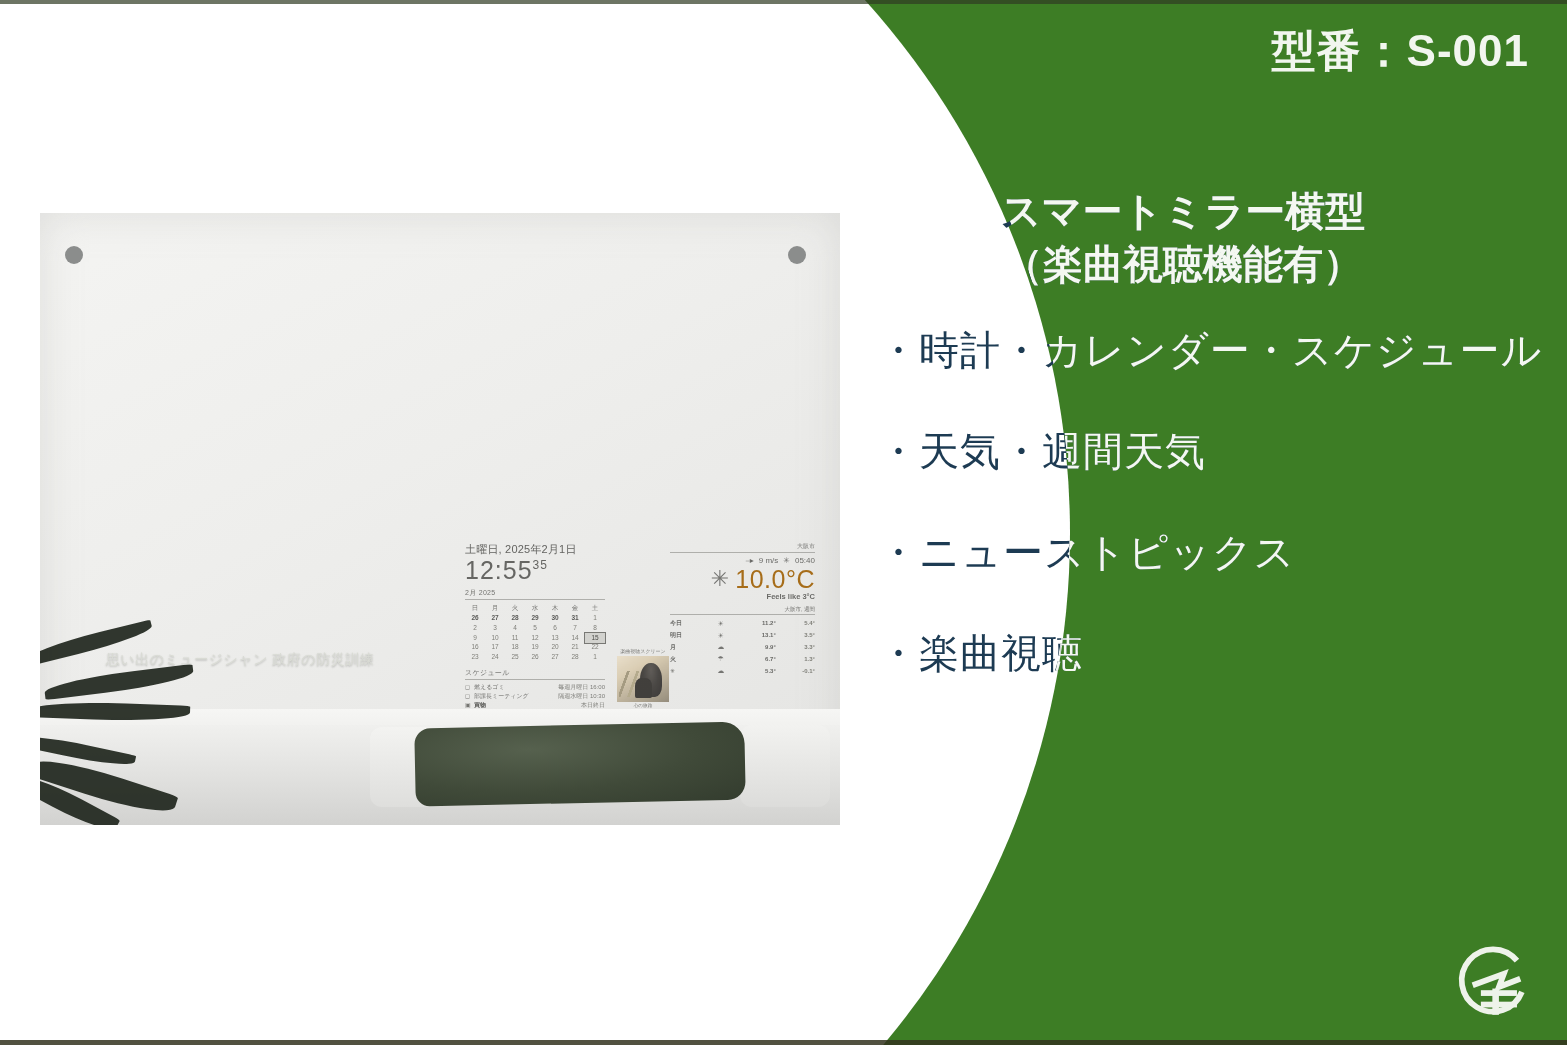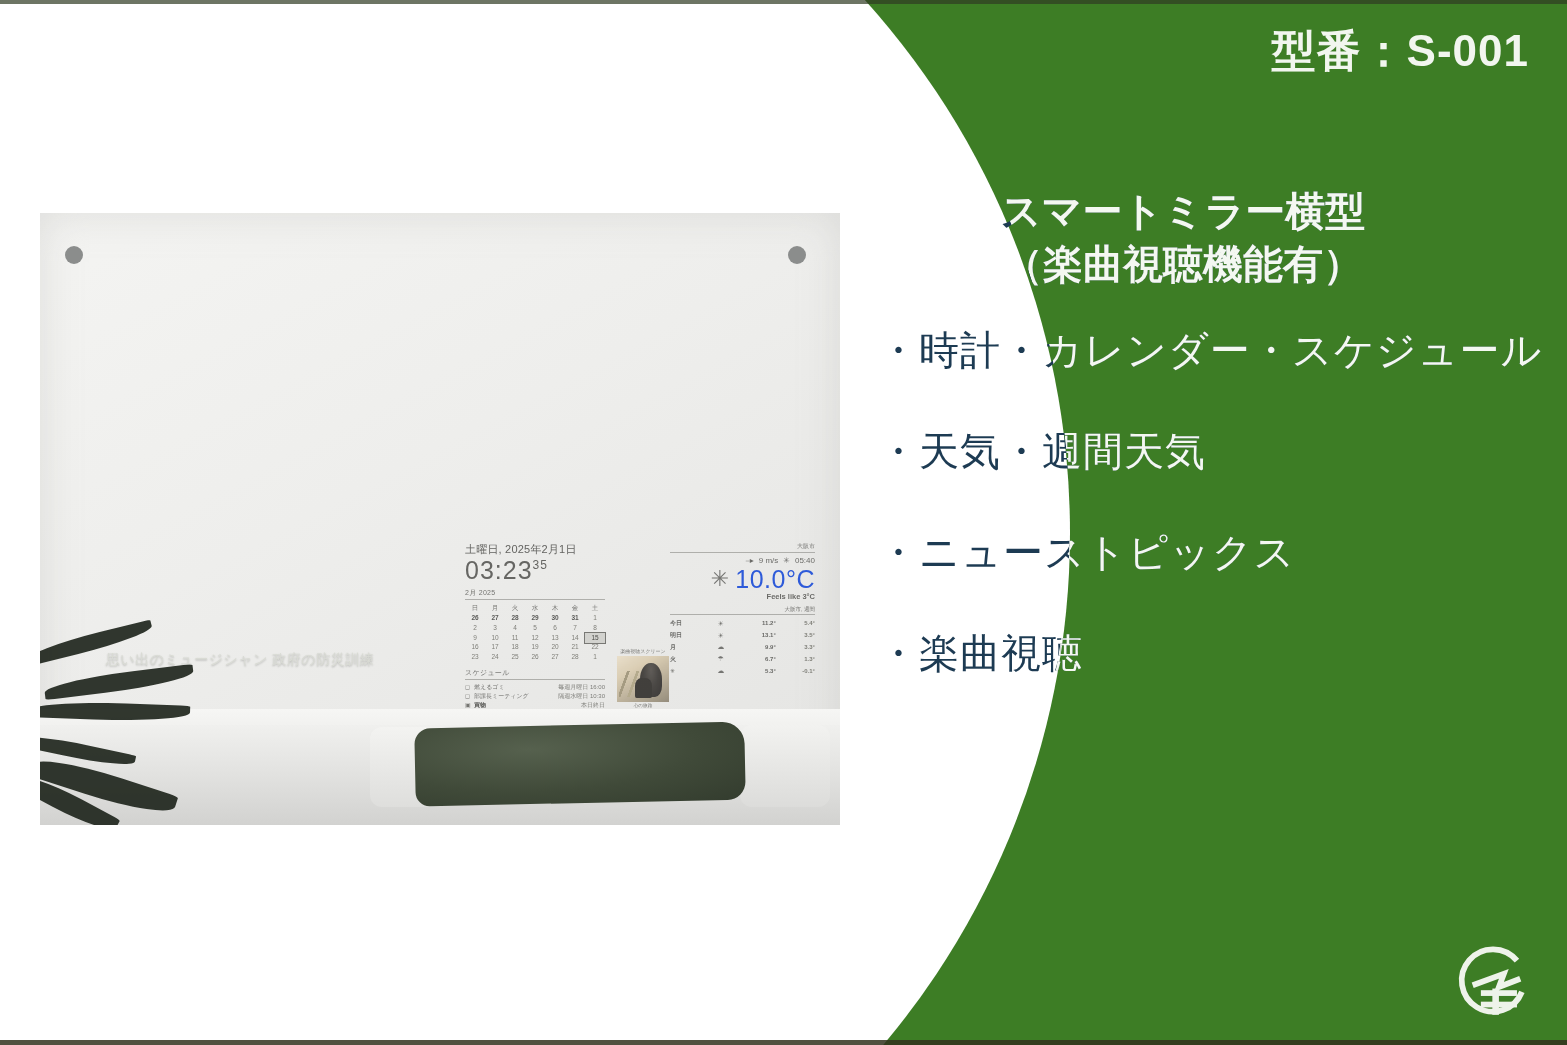--- a/index.html
+++ b/index.html
@@ -304,21 +304,21 @@
     justify-content: flex-end;
     white-space: nowrap;
   }
   .wx-main {
     display: flex;
     align-items: center;
     gap: 6px;
     justify-content: flex-end;
   }
   .wx-main .big-sun { font-size: 22px; color: #6b6b68; line-height: 1; }
-  .wx-temp { font-size: 25px; color: #1d4ed8; letter-spacing: .5px; line-height: 1.05; }
+  .wx-temp { font-size: 25px; color: #a16207; letter-spacing: .5px; line-height: 1.05; }
   .wx-feels { text-align: right; font-size: 7.5px; color: #5f5f5c; font-weight: bold; }
 
   .wk-head {
     text-align: right;
     font-size: 5.5px;
     color: #6e6e6b;
     border-bottom: 1px solid #a9a9a6;
     padding-bottom: 1px;
     margin: 5px 0 3px 0;
   }
@@ -408,21 +408,21 @@
     <div class="mirror"></div>
     <div class="screw tl"></div>
     <div class="screw tr"></div>
     <div class="screw bl"></div>
     <div class="screw br"></div>
 
     <div class="ui">
 
       <div class="ui-left">
         <div class="clock-date">土曜日, 2025年2月1日</div>
-        <div class="clock-time"><span>03:23</span><span class="sec">35</span></div>
+        <div class="clock-time"><span>12:55</span><span class="sec">35</span></div>
 
         <div class="sec-title" style="margin-top:6px">2月 2025</div>
         <table class="cal">
           <thead>
               <tr>
             <th>日</th>
             <th>月</th>
             <th>火</th>
             <th>水</th>
             <th>木</th>

